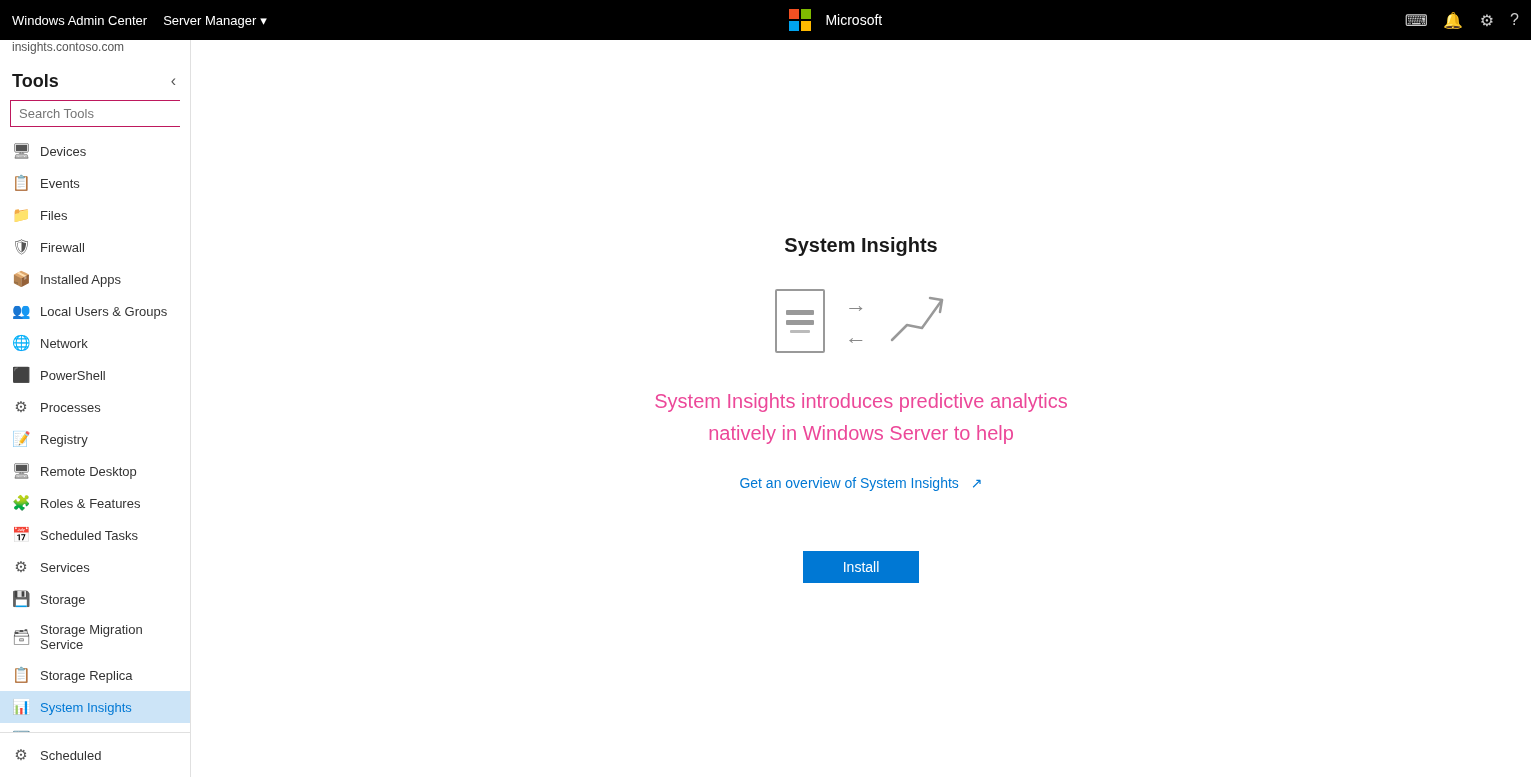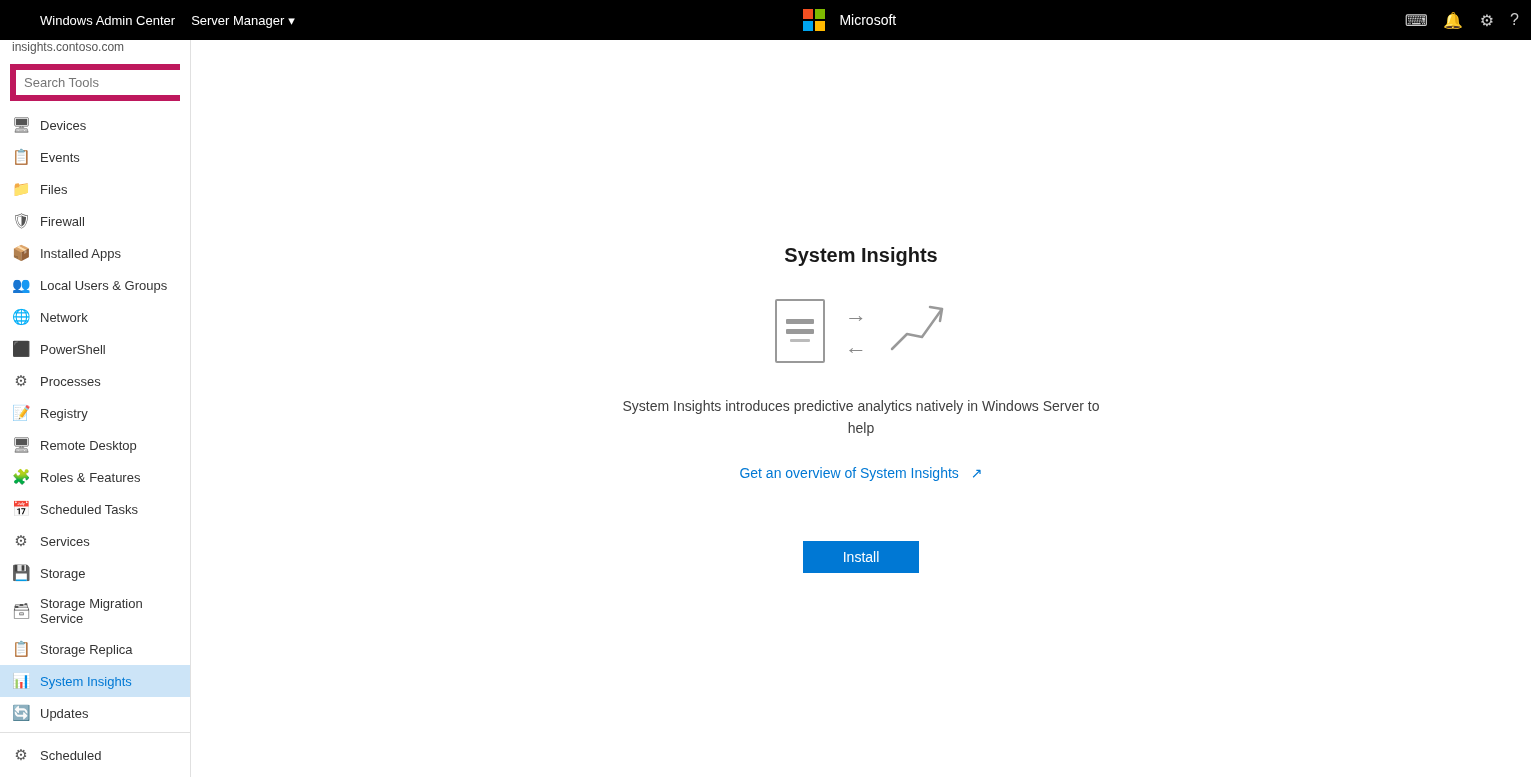--- a/index.html
+++ b/index.html
@@ -13,21 +13,20 @@
       display: flex;
       align-items: center;
       padding: 0 12px;
       flex-shrink: 0;
       gap: 16px;
     }
     .topbar-title {
       font-size: 13px;
       color: #fff;
       font-weight: 400;
-      margin-left: 28px;
     }
     .topbar-server-manager {
       display: flex;
       align-items: center;
       gap: 4px;
       font-size: 13px;
       color: #fff;
       cursor: pointer;
     }
     .topbar-center {
@@ -102,21 +101,21 @@
       border: none;
       cursor: pointer;
       color: #555;
       font-size: 16px;
       padding: 2px;
     }
     .search-box {
       margin: 4px 10px 8px 10px;
       display: flex;
       align-items: center;
-      border: 6px solid #be185d;
+      border: 1px solid #be185d;
       background: #fff;
     }
     .search-input {
       flex: 1;
       border: none;
       outline: none;
       padding: 5px 8px;
       font-size: 13px;
       color: #555;
     }
@@ -225,22 +224,22 @@
     .arrow-right {
       font-size: 22px;
       color: #888;
     }
     .arrow-left {
       font-size: 22px;
       color: #888;
     }
 
     .install-desc {
-      font-size: 14px;
-      color: #404040;
+      font-size: 20px;
+      color: #ec4899;
       line-height: 1.6;
       margin-bottom: 26px;
     }
     .install-link {
       color: #0078d4;
       text-decoration: none;
       font-size: 14px;
       display: inline-flex;
       align-items: center;
       gap: 12px;
@@ -283,20 +282,24 @@
     <span class="topbar-icon">?</span>
   </div>
 </div>
 
 <div class="main-layout">
 
   <div class="sidebar">
 
     <div class="sidebar-subtitle">insights.contoso.com</div>
 
+    <div class="sidebar-header">
+      <span class="sidebar-title-text">Tools</span>
+      <button class="sidebar-collapse-btn">‹</button>
+    </div>
 
     <div class="search-box">
       <input class="search-input" type="text" placeholder="Search Tools" style="">
       <button class="search-icon-btn">
         <span>🔍</span>
       </button>
     </div>
 
     <div class="sidebar-nav" id="sidebar-nav">
     <div class="nav-item">

